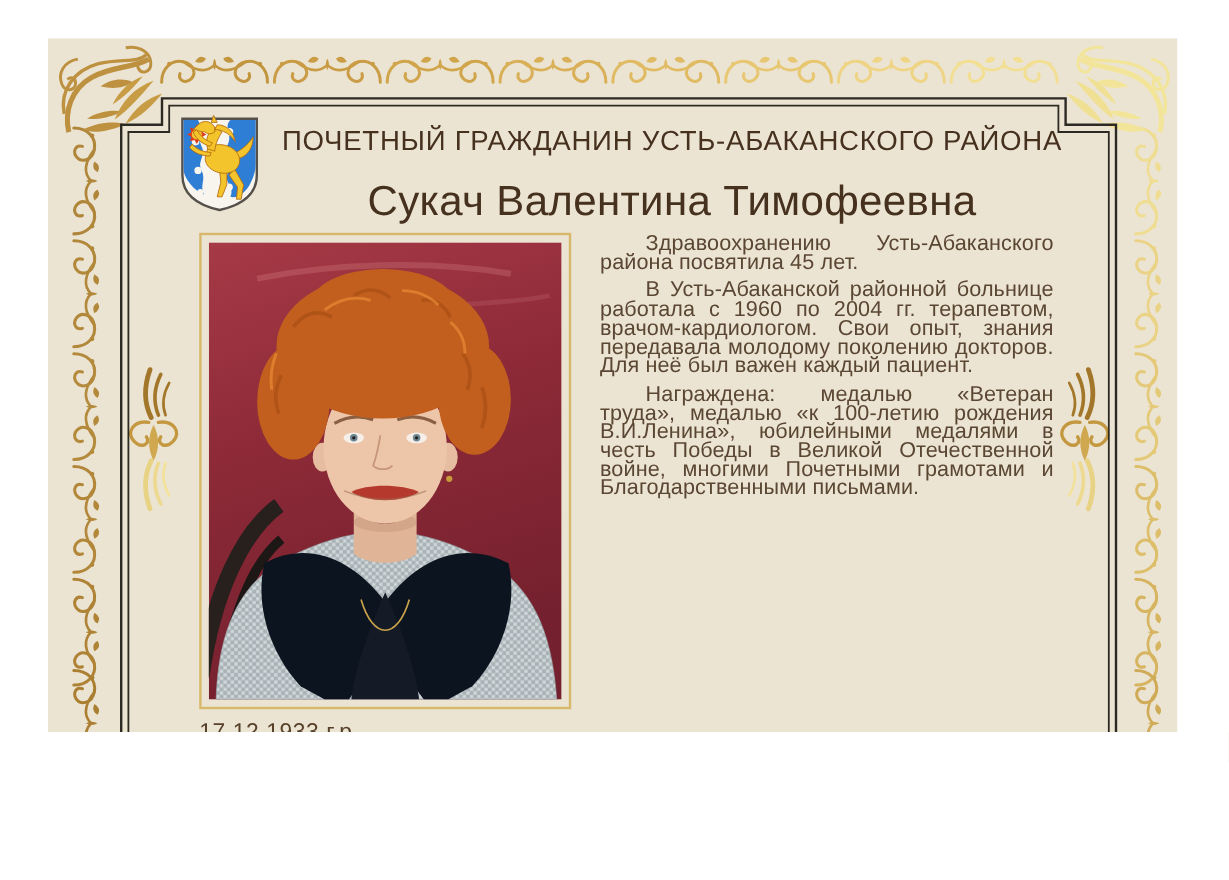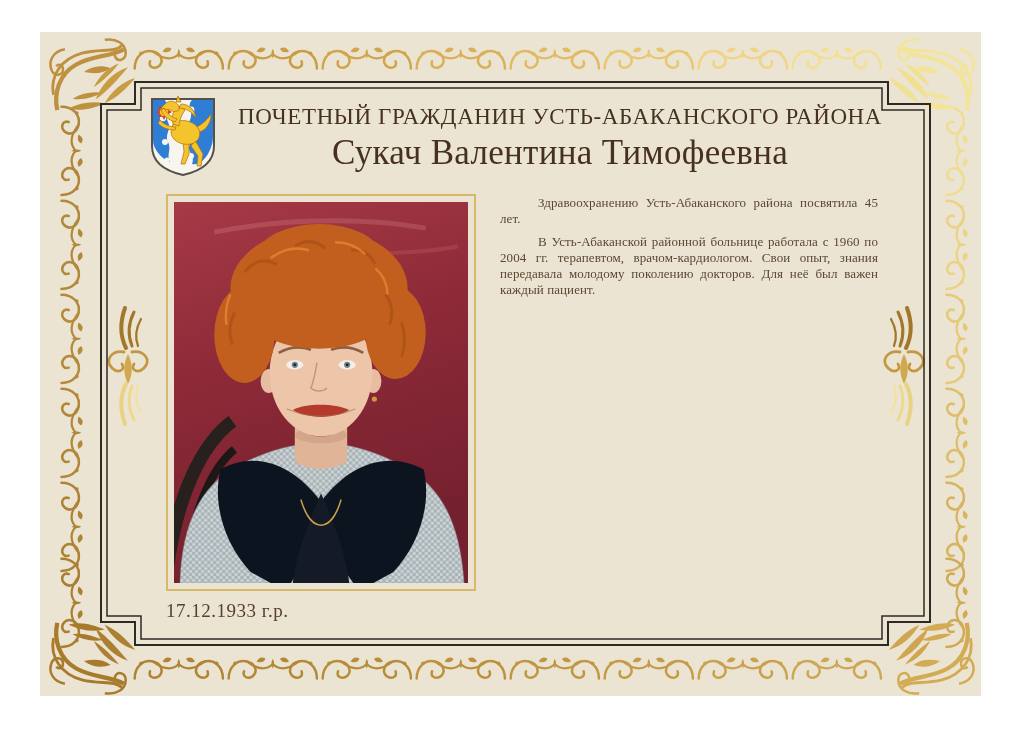--- a/index.html
+++ b/index.html
@@ -1,31 +1,31 @@
 <!DOCTYPE html>
 <html><head>
 <meta charset="utf-8">
 <style>
   html,body{margin:0;padding:0;background:#ffffff;}
-  .page{position:relative;width:1024px;height:733px;background:#ffffff;overflow:hidden;
-        font-family:Liberation Serif, serif;}
+  .page{position:relative;width:1024px;height:610px;background:#ffffff;overflow:hidden;
+        font-family:Liberation Sans, sans-serif;}
   .paper{position:absolute;left:40px;top:32px;width:941px;height:664px;background:#ece4d2;}
   .deco{position:absolute;left:0;top:0;width:1024px;height:733px;}
   .arms{position:absolute;left:149px;top:96px;width:68px;height:82px;}
   .arms svg{display:block;width:100%;height:100%;}
   .titles{position:absolute;left:228px;top:104px;width:664px;text-align:center;color:#46311f;}
   .t1{font-size:23px;letter-spacing:.6px;white-space:nowrap;}
-  .t2{font-size:35px;font-weight:500;margin-top:3px;letter-spacing:.3px;white-space:nowrap;}
+  .t2{font-size:35px;font-weight:500;margin-top:17px;letter-spacing:.3px;white-space:nowrap;}
   .photo{position:absolute;left:166px;top:194px;width:310px;height:397px;margin:0;
          box-sizing:border-box;border:2px solid #d8b86a;background:#ece4d2;padding:6px;}
   .photo svg{display:block;width:100%;height:100%;}
   .caption{position:absolute;left:166px;top:600px;width:310px;
            font-size:19px;color:#57412a;letter-spacing:.5px;}
   .bio{position:absolute;left:500px;top:195px;width:378px;color:#5a4733;
-       font-size:13px;line-height:15.7px;text-align:justify;}
+       font-size:18px;line-height:15.7px;text-align:justify;}
   .bio p{margin:0 0 8px;text-indent:38px;letter-spacing:.1px;}
 </style>
 </head>
 <body>
 
 <div class="page">
 
   <div class="paper"></div>
 
   <svg class="deco" viewBox="0 0 1024 733" aria-hidden="true">
@@ -221,15 +221,16 @@
           <path d="M56 92 q-6 14 -4 30"></path>
       </g>
     </svg>
   </figure>
 
   <div class="caption">17.12.1933 г.р.</div>
 
   <div class="bio">
     <p>Здравоохранению Усть-Абаканского района посвятила 45 лет.</p>
     <p>В Усть-Абаканской районной больнице работала с 1960 по 2004 гг. терапевтом, врачом-кардиологом. Свои опыт, знания передавала молодому поколению докторов. Для неё был важен каждый пациент.</p>
+    <p>Награждена: медалью «Ветеран труда», медалью «к 100-летию рождения В.И.Ленина», юбилейными медалями в честь Победы в Великой Отечественной войне, многими Почетными грамотами и Благодарственными письмами.</p>
   </div>
 
 </div>
 
 </body></html>

